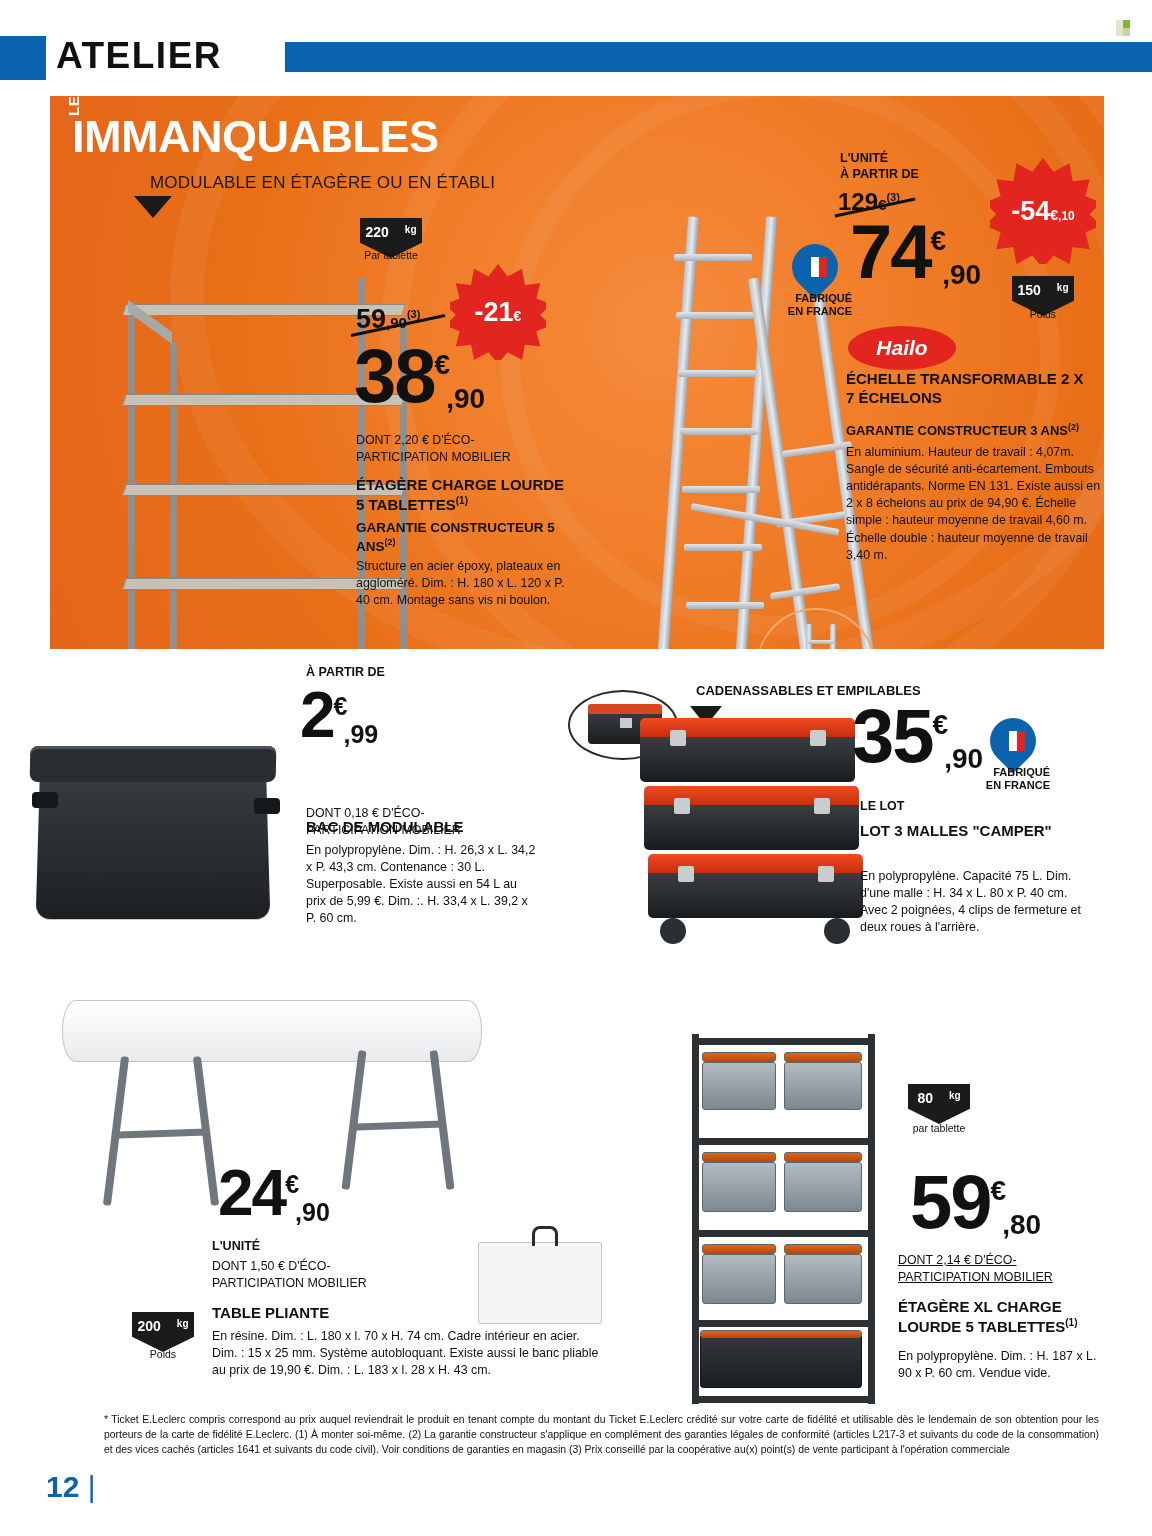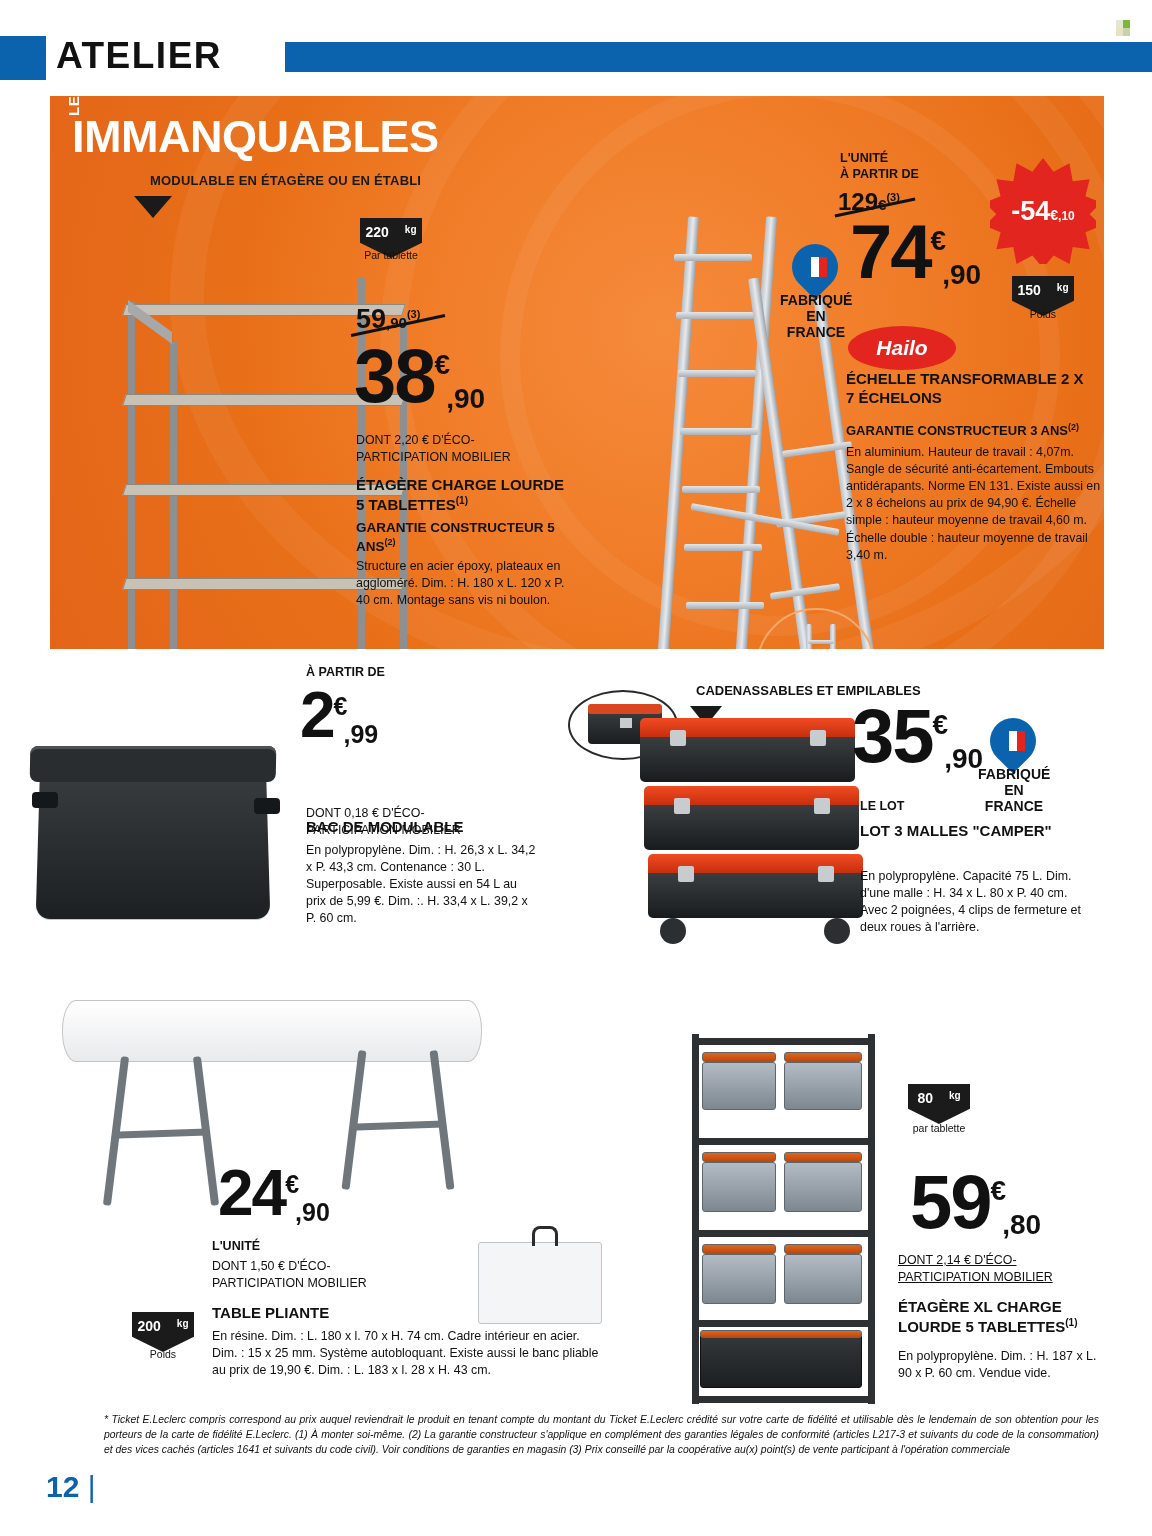--- a/index.html
+++ b/index.html
@@ -39,21 +39,21 @@
     position: absolute; left: 16px; top: 20px; color: #fff;
     font-size: 15px; font-weight: bold; line-height: 1;
     letter-spacing: 0.5px; transform: rotate(-90deg); transform-origin: left top;
   }
   .hero-title {
     position: absolute; left: 22px; top: 15px;
     font-size: 45px; font-weight: bold; color: #fff; letter-spacing: -0.5px;
   }
   .hero-sub {
     position: absolute; left: 72px; top: 77px;
-    font-size: 13px; font-weight: bold; color: #1a1a1a; letter-spacing: 0.2px; padding-left: 28px;
+    font-size: 17px; font-weight: normal; color: #1a1a1a; letter-spacing: 0.2px; padding-left: 28px;
   }
   .arrow-down {
     position: absolute; left: 84px; top: 100px;
     width: 0; height: 0; border-left: 19px solid transparent; border-right: 19px solid transparent;
     border-top: 22px solid #1a1a1a;
   }
 
   
   .lbl { position: absolute; font-size: 12.5px; color: #111; line-height: 1.32; text-align: center; }
   .lbl.b { font-weight: bold; }
@@ -105,34 +105,34 @@
   .pin { position: absolute; width: 54px; height: 70px; }
   .pin .drop {
     width: 46px; height: 46px; background: #0b63ae; border-radius: 50% 50% 50% 0;
     transform: rotate(-45deg); position: absolute; left: 4px; top: 0;
   }
   .pin .inner { position: absolute; left: 15px; top: 13px; width: 24px; height: 20px; }
   .pin .inner b { position: absolute; display: block; height: 20px; }
   .pin .inner b:nth-child(1) { left: 0; width: 8px; background: #0b63ae; }
   .pin .inner b:nth-child(2) { left: 8px; width: 8px; background: #fff; }
   .pin .inner b:nth-child(3) { left: 16px; width: 8px; background: #e2251f; }
-  .pin .cap { position: absolute; top: 48px; left: -8px; width: 72px; text-align: center;
-    font-size: 14px; font-weight: bold; color: #111; line-height: 1.15; }
+  .pin .cap { position: absolute; top: 48px; left: -8px; width: 72px; text-align: right;
+    font-size: 11px; font-weight: bold; color: #111; line-height: 1.15; }
 
   
   .hailo {
     position: absolute; width: 108px; height: 44px; background: #e2251f; border-radius: 50%;
     color: #fff; font-style: italic; font-weight: bold; font-size: 21px;
     display: flex; align-items: center; justify-content: center;
   }
 
   
   .footnote {
     position: absolute; left: 104px; top: 1412px; width: 995px;
-    font-size: 10.4px; line-height: 1.45; color: #111; text-align: justify; font-style: italic;
+    font-size: 10.4px; line-height: 1.45; color: #111; text-align: justify;
   }
   .pagenum { position: absolute; left: 46px; top: 1470px; font-size: 30px; font-weight: bold; color: #0b63ae; }
   .pagenum .bar { color: #0b63ae; font-weight: normal; }
 
   
   
   .shelf-unit { position: absolute; left: 60px; top: 182px; width: 300px; height: 450px; }
   .shelf-unit .shelf { position: absolute; background: #c8c2b6; border: 1px solid #8e897e; }
   .shelf-unit .post { position: absolute; background: #8d8f91; width: 7px; }
   .shelf-unit .side { position: absolute; background: #a6a8aa; }
@@ -256,20 +256,25 @@
   </div>
 
   <div class="badge-weight" style="left:310px; top:122px;">
     <div class="shape">
         <span>220</span>
         <span class="kg">kg</span>
       </div>
   </div>
   <div class="badge-cap" style="left:296px; top:153px;">Par tablette</div>
 
+  <div class="burst star" style="left:400px; top:168px; width:96px; height:96px;">
+    <div>
+      <span class="n">-21</span><span class="e">€</span>
+    </div>
+  </div>
 
   <div class="oldprice" style="left:306px; top:208px;">
     <span>59</span><span class="c">,90</span><span class="sup">(3)</span>
   </div>
   <div class="strike" style="left:300px; top:228px; width:96px;"></div>
 
   <div class="price huge" style="left:304px; top:250px;">
     <span class="big">38</span><span class="eur">€</span><span class="cts">,90</span>
   </div>
 

